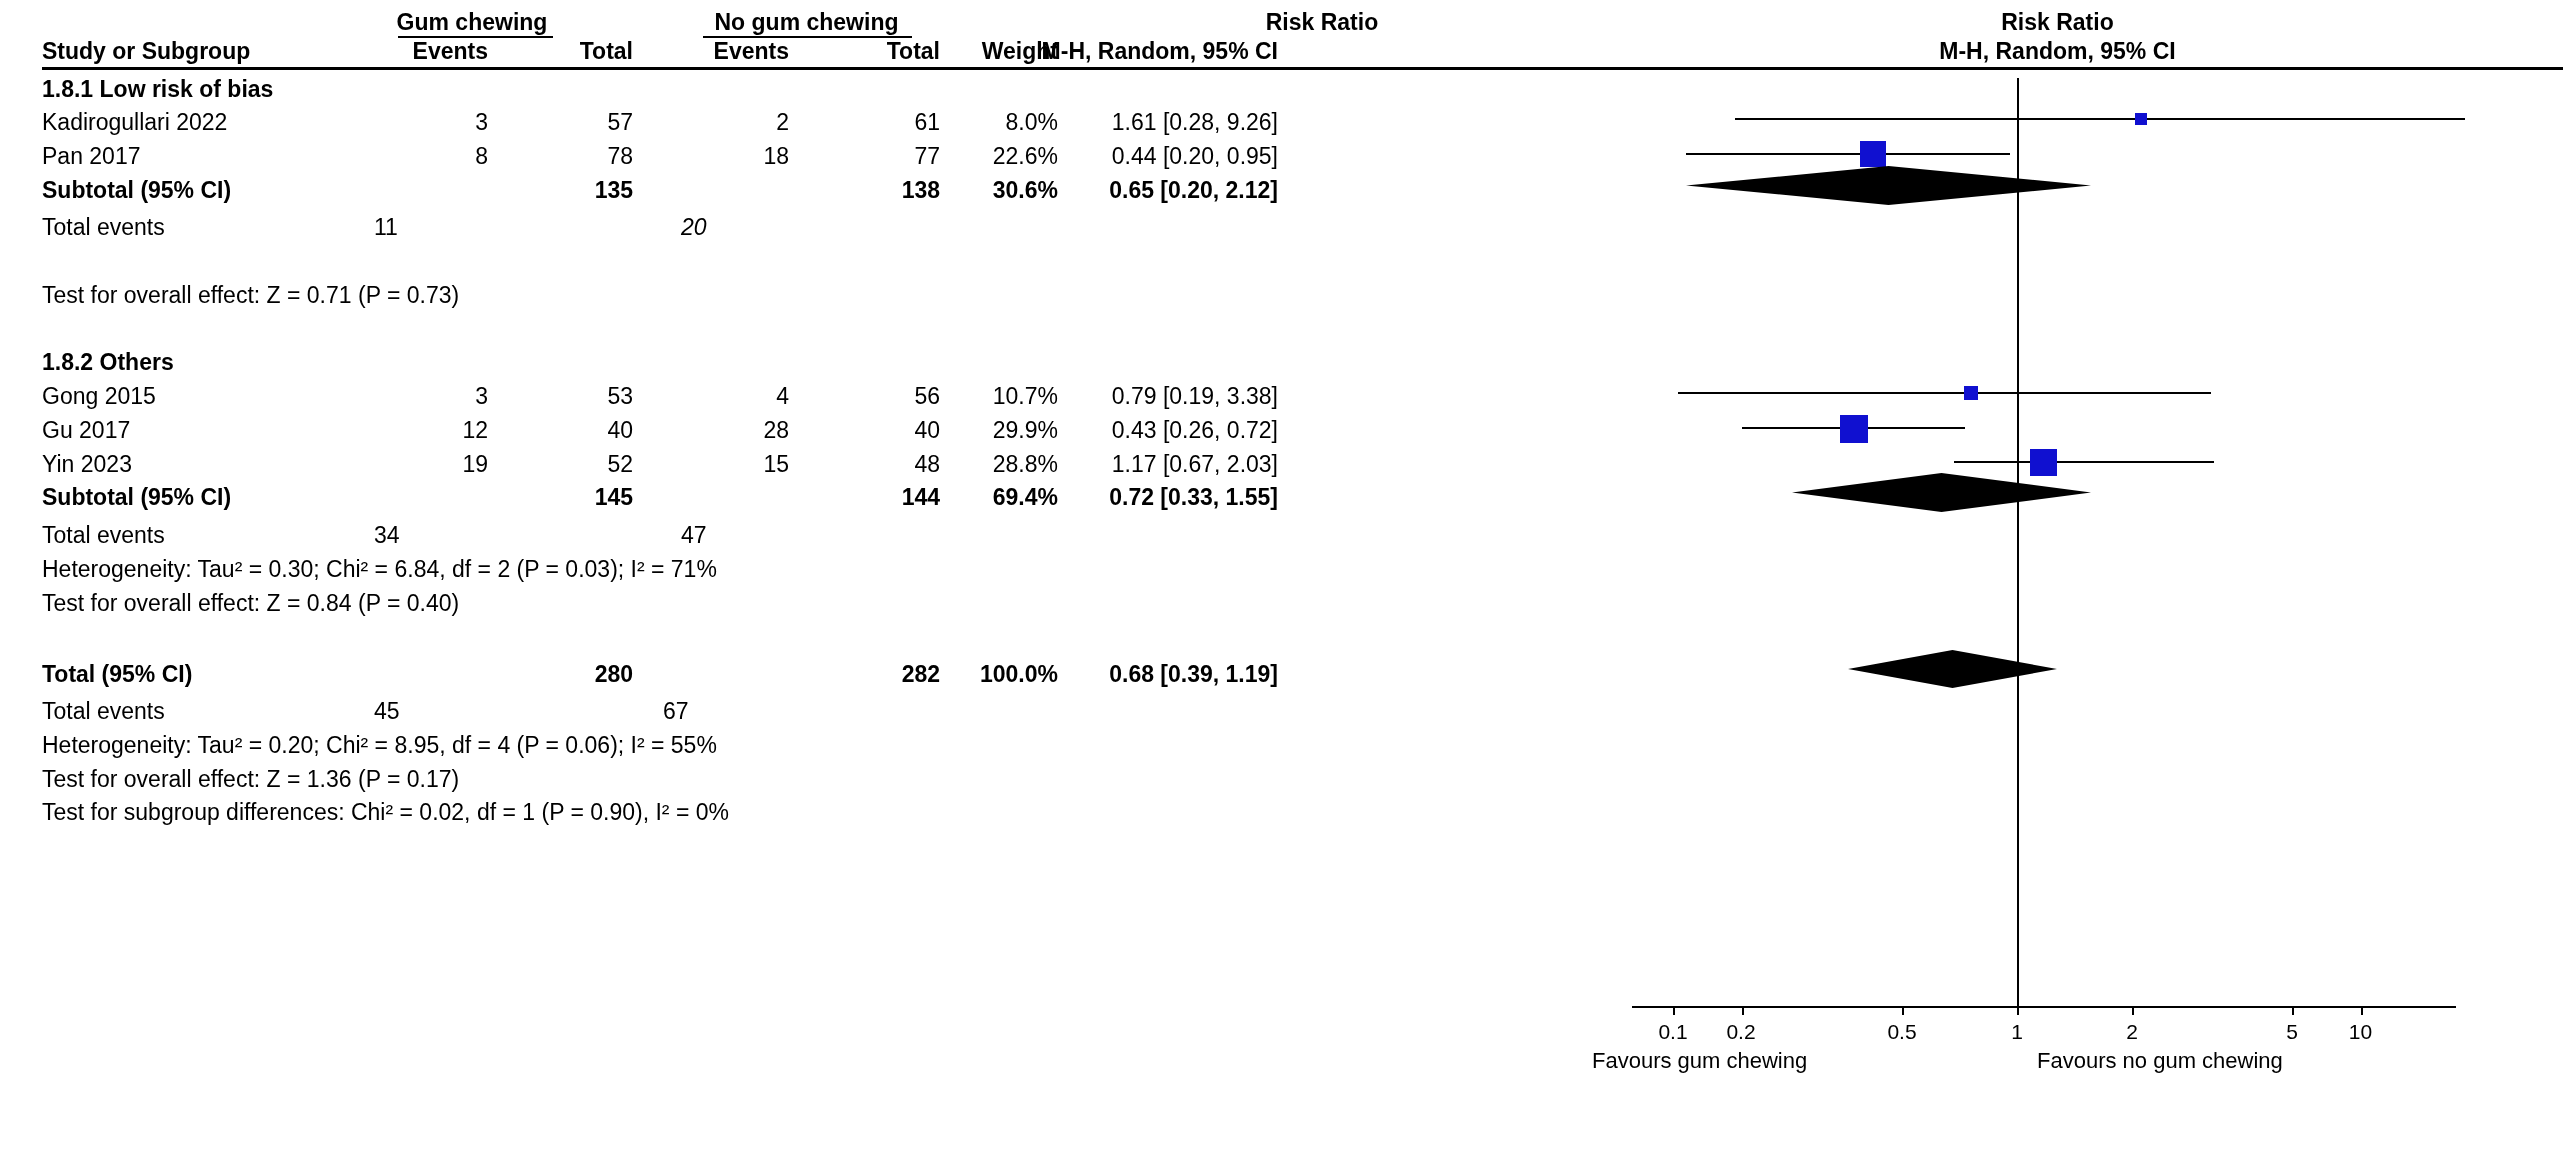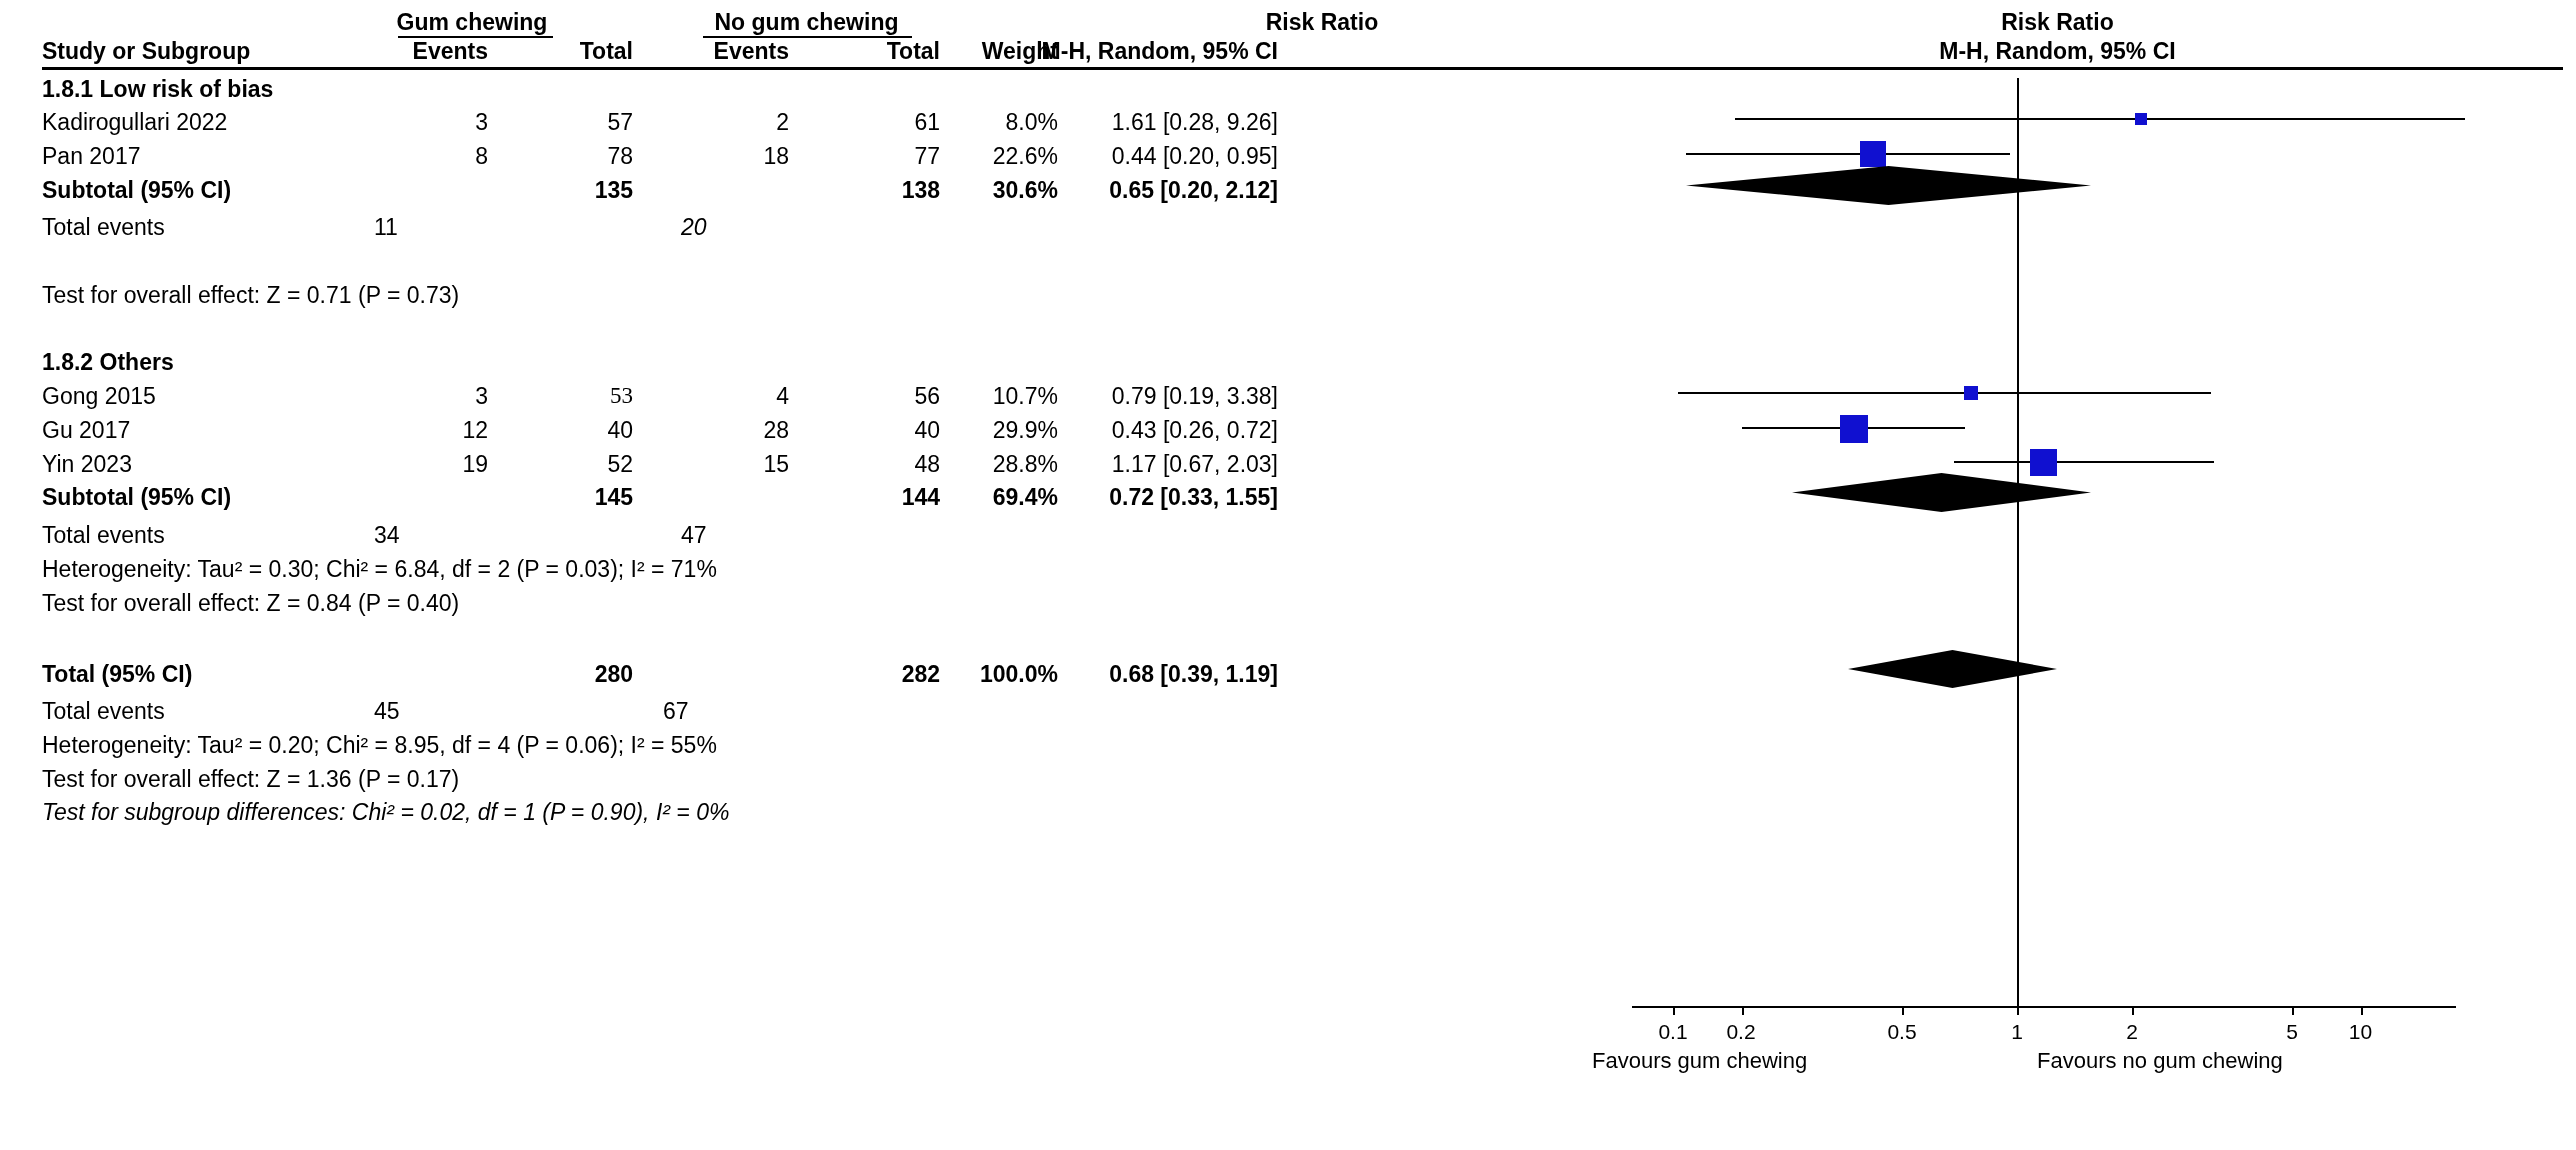--- a/index.html
+++ b/index.html
@@ -98,21 +98,21 @@
   <div class="t study" style="top:214px;">Total events</div>
   <div class="t" style="left:374px; top:214px;">11</div>
   <div class="t" style="left:681px; top:214px;font-style:italic;">20</div>
 
   <div class="t study" style="top:282px;">Test for overall effect: Z = 0.71 (P = 0.73)</div>
 
   <div class="t b study" style="top:349px;">1.8.2 Others</div>
 
   <div class="t study" style="top:383px;">Gong 2015</div>
   <div class="t r col-ev1" style="top:383px;">3</div>
-  <div class="t r col-tot1" style="top:383px;font-family:Liberation Serif, serif;">53</div>
+  <div class="t r col-tot1" style="top:383px;">53</div>
   <div class="t r col-ev2" style="top:383px;">4</div>
   <div class="t r col-tot2" style="top:383px;">56</div>
   <div class="t r col-wt" style="top:383px;">10.7%</div>
   <div class="t r col-rr" style="top:383px;">0.79 [0.19, 3.38]</div>
 
   <div class="t study" style="top:417px;">Gu 2017</div>
   <div class="t r col-ev1" style="top:417px;">12</div>
   <div class="t r col-tot1" style="top:417px;">40</div>
   <div class="t r col-ev2" style="top:417px;">28</div>
   <div class="t r col-tot2" style="top:417px;">40</div>
@@ -145,21 +145,21 @@
   <div class="t b r col-tot2" style="top:661px;">282</div>
   <div class="t b r col-wt" style="top:661px;">100.0%</div>
   <div class="t b r col-rr" style="top:661px;">0.68 [0.39, 1.19]</div>
 
   <div class="t study" style="top:698px;">Total events</div>
   <div class="t" style="left:374px; top:698px;">45</div>
   <div class="t" style="left:663px; top:698px;">67</div>
 
   <div class="t study" style="top:732px;">Heterogeneity: Tau² = 0.20; Chi² = 8.95, df = 4 (P = 0.06); I² = 55%</div>
   <div class="t study" style="top:766px;">Test for overall effect: Z = 1.36 (P = 0.17)</div>
-  <div class="t study" style="top:799px;font-style:italic;">Test for subgroup differences: Chi² = 0.02, df = 1 (P = 0.90), I² = 0%</div>
+  <div class="t study" style="top:799px;">Test for subgroup differences: Chi² = 0.02, df = 1 (P = 0.90), I² = 0%</div>
 
   <div id="plot">
 
     <div class="vline" style="left:452px; top:0px; height:928px;"></div>
 
     <div class="ci" style="left:170px; top:40px; width:730px;"></div>
     <div class="sq" style="left:570px; top:35px; width:12px; height:12px;"></div>
 
     <div class="ci" style="left:121px; top:75px; width:324px;"></div>
     <div class="sq" style="left:295px; top:63px; width:26px; height:26px;"></div>

